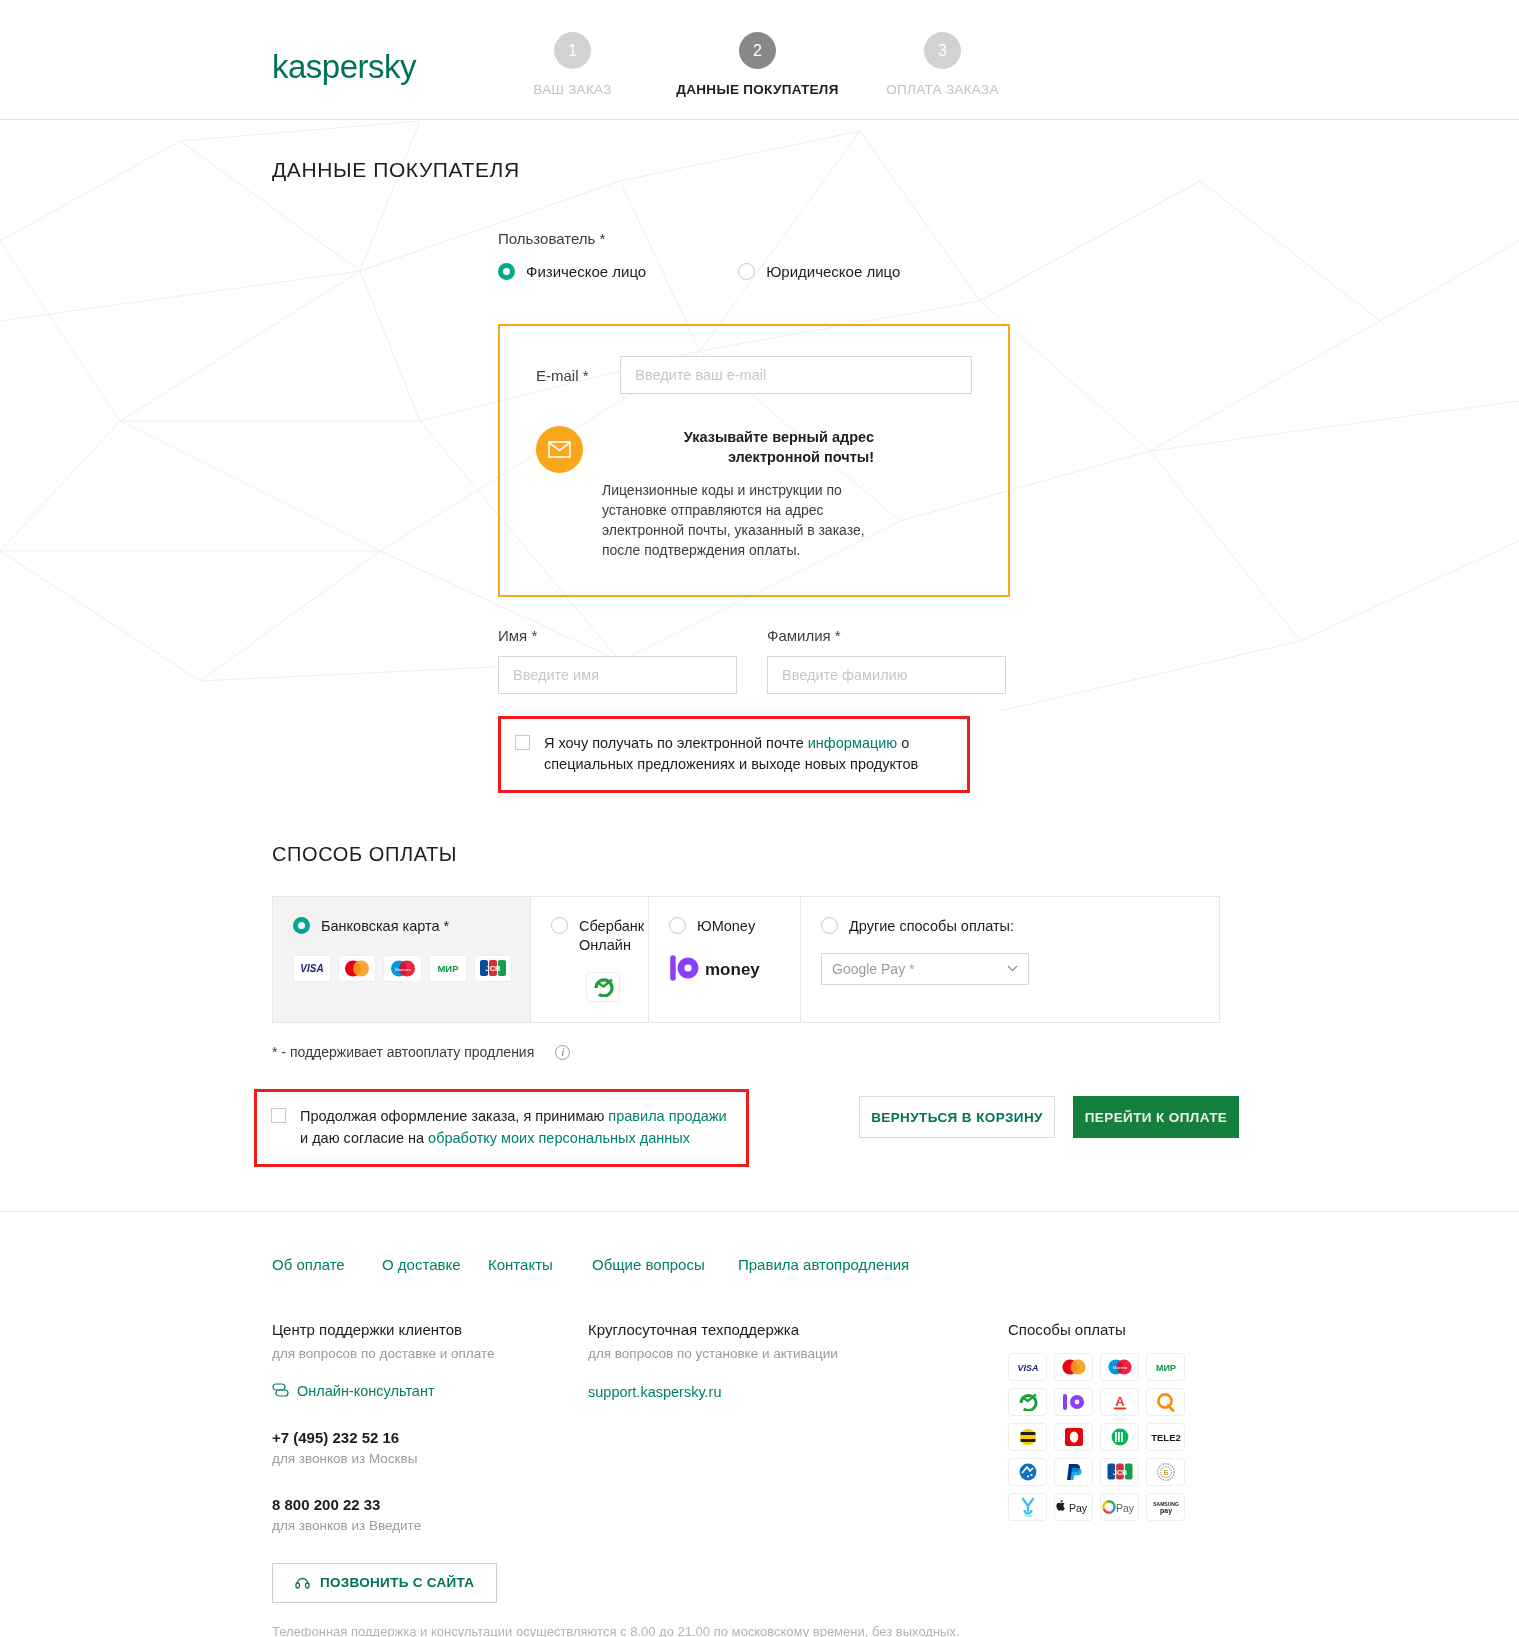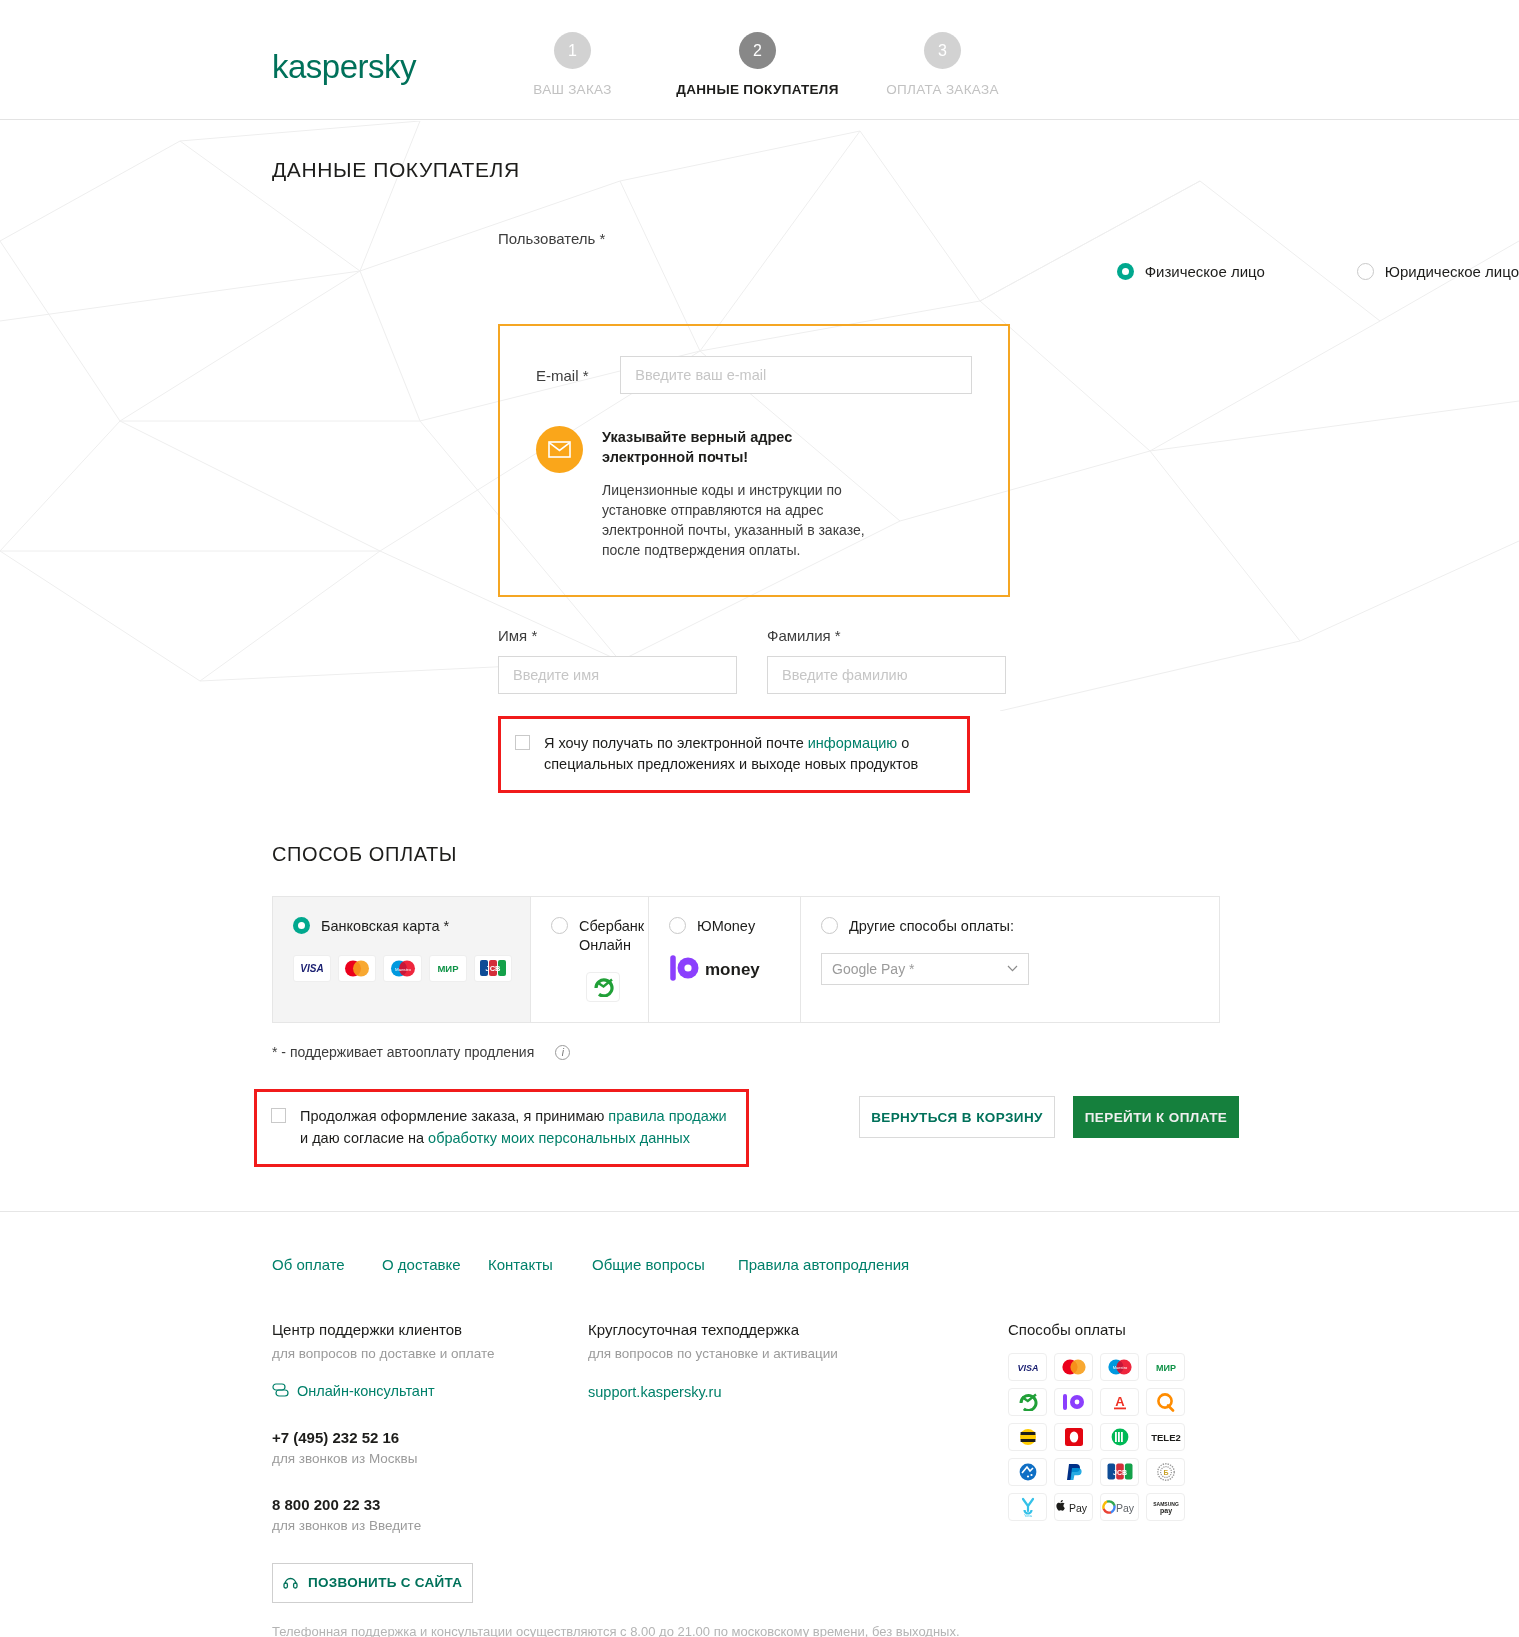--- a/index.html
+++ b/index.html
@@ -91,21 +91,21 @@
     letter-spacing: 0.6px;
     margin: 0 0 30px 0;
     color: #1d1d1b;
   }
   .form-col { margin-left: 226px; }
   .field-label {
     font-size: 15px;
     color: #3d3d3d;
     margin-bottom: 16px;
   }
-  .radio-row { display: flex; align-items: center; gap: 0; justify-content: flex-end; }
+  .radio-row { display: flex; align-items: center; gap: 0; }
   .radio-opt {
     display: flex; align-items: center;
     gap: 11px;
     font-size: 15px;
     color: #1d1d1b;
     cursor: pointer;
   }
   .radio-opt + .radio-opt { margin-left: 92px; }
   .radio {
     width: 17px; height: 17px;
@@ -163,20 +163,21 @@
     background: #faa61a;
     display: flex; align-items: center; justify-content: center;
   }
   .warn-body { padding-top: 2px; }
   .warn-title {
     font-size: 14.5px;
     font-weight: bold;
     line-height: 1.35;
     margin-bottom: 14px;
     max-width: 272px;
+    text-align: right;
   }
   .warn-text {
     font-size: 14px;
     line-height: 1.42;
     color: #3d3d3d;
     max-width: 268px;
   }
 
   
   .names { display: flex; gap: 30px; margin-top: 30px; }
@@ -309,21 +310,21 @@
   .f-link { font-size: 14.5px; color: #00806a; text-decoration: none; }
   .f-chatline { display: flex; align-items: center; gap: 8px; }
   .f-phone { font-size: 15px; font-weight: bold; margin-top: 30px; }
   .f-phone-sub { font-size: 13.5px; color: #9b9b9b; margin-top: 5px; }
   .call-btn {
     margin-top: 30px;
     display: inline-flex; align-items: center; gap: 10px;
     border: 1px solid #cfcfcf; background: #fff;
     color: #00715a; font-size: 13.5px; font-weight: bold;
     letter-spacing: 0.3px;
-    height: 40px; padding: 0 10px;
+    height: 40px; padding: 0 22px;
     cursor: pointer; font-family: inherit;
   }
   .support-note {
     font-size: 13px; color: #b4b4b4;
     margin-top: 21px; width: 720px;
   }
   .paygrid {
     display: grid;
     grid-template-columns: repeat(4, 39px);
     gap: 7px;

